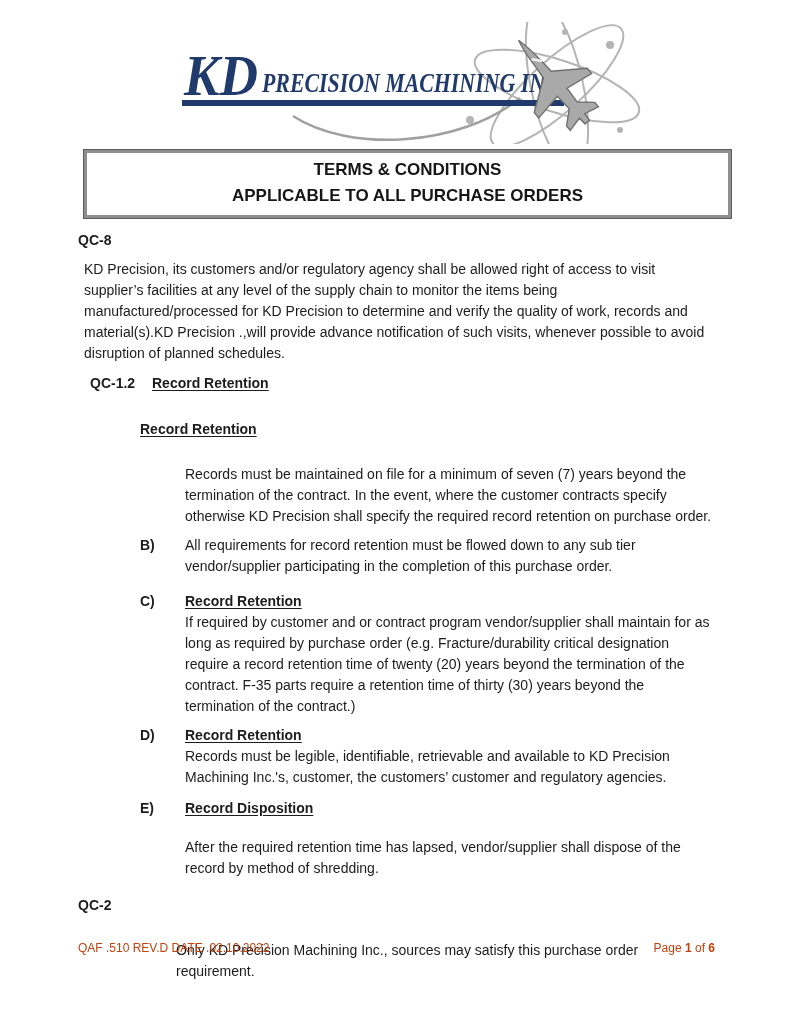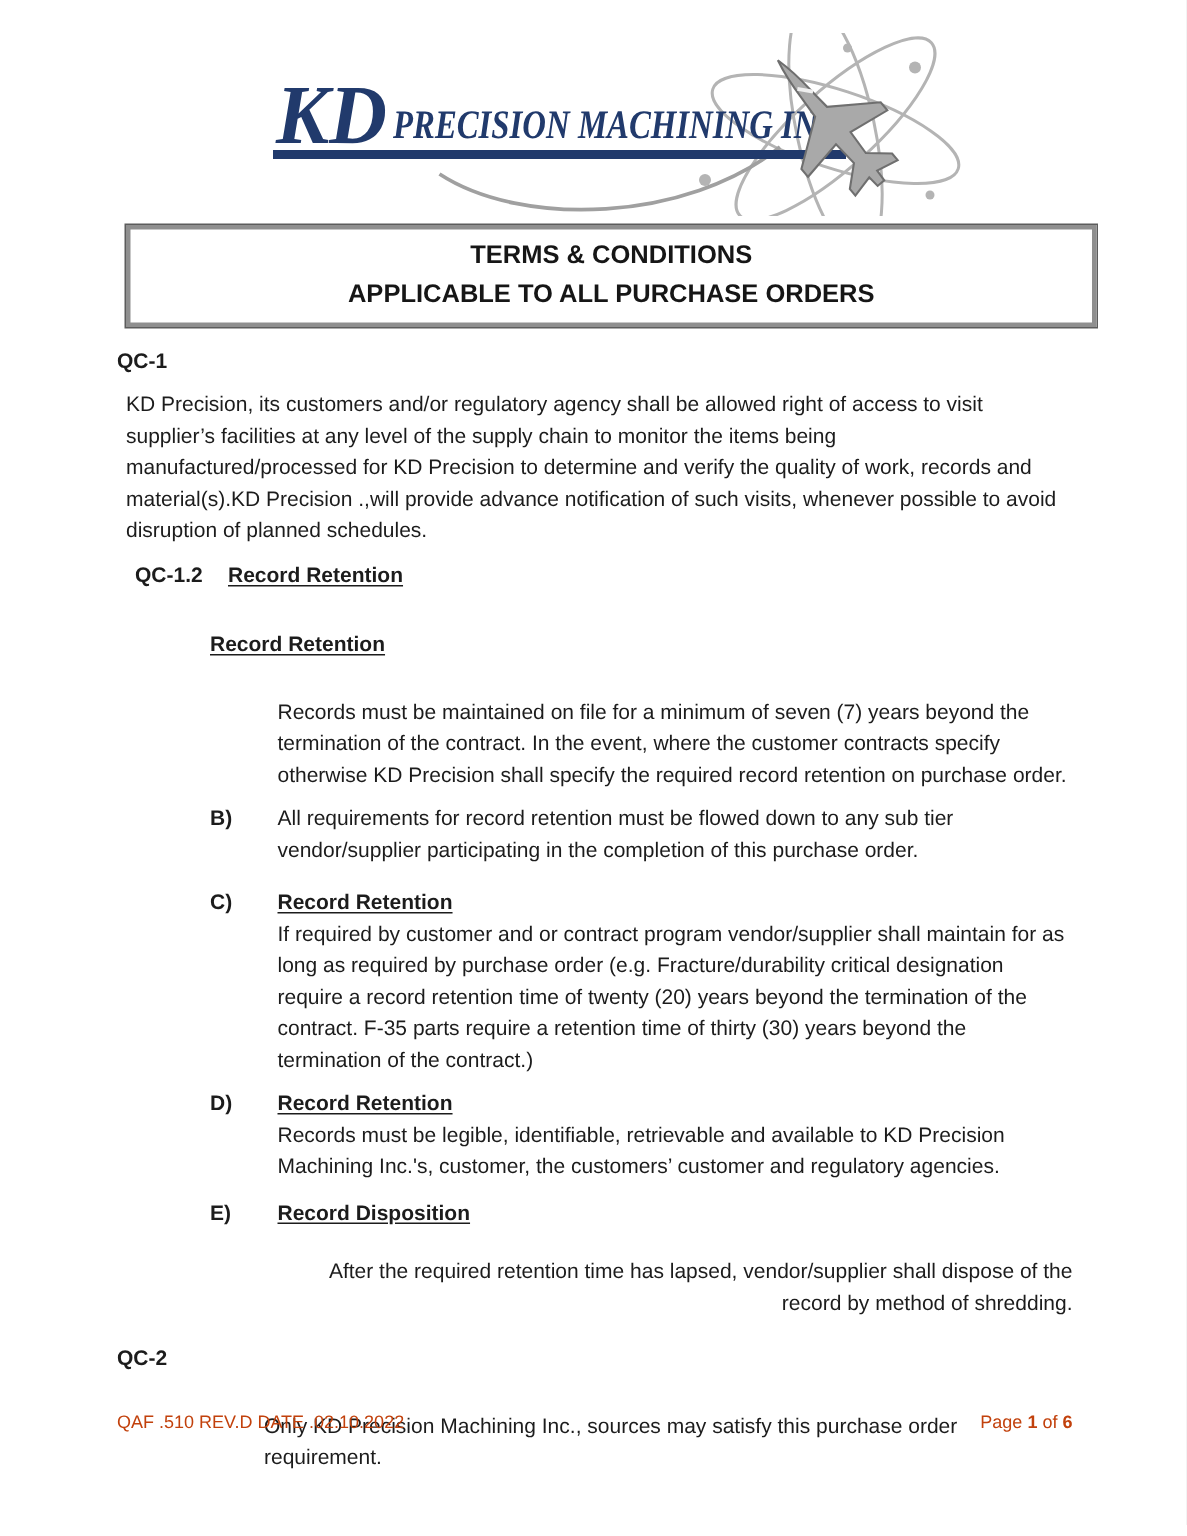--- a/index.html
+++ b/index.html
@@ -21,21 +21,21 @@
   .row{display:flex;}
   .lbl{width:62px;flex:none;font-weight:bold;}
   .hd{font-weight:bold;text-decoration:underline;text-underline-offset:2px;}
   p{margin:0;}
   .qc1-para{left:6px;width:630px;}
   .sub-head{left:62px;}
   .sub-para{left:107px;width:528px;margin-top:24px;}
   .li{display:flex;left:62px;width:575px;}
   .llbl{width:45px;flex:none;font-weight:bold;}
   .ltxt{width:530px;}
-  .e-para{left:107px;width:530px;text-align:right;}
+  .e-para{left:107px;width:530px;}
   .qc2-row{width:637px;}
   .qc2-row .txt{flex:1;margin-top:45px;}
   .footer{
     position:absolute;top:941px;left:78px;width:637px;display:flex;
     justify-content:space-between;font-size:12px;line-height:15px;color:#c2410c;
   }
   .b{font-weight:bold;}
   .pagecount span{display:inline;}
 </style>
 </head>
@@ -72,21 +72,21 @@
   </div>
 
   <div class="title-box">
     <div>TERMS &amp; CONDITIONS</div>
     <div>APPLICABLE TO ALL PURCHASE ORDERS</div>
   </div>
 
   <div class="content">
 
     <div class="row abs" style="top:230px;">
-      <span class="lbl">QC-1</span>
+      <span class="lbl">QC-8</span>
     </div>
     <p class="abs qc1-para" style="top:259px;">KD Precision, its customers and/or regulatory agency shall be allowed right of access to visit supplier’s facilities at any level of the supply chain  to monitor the items being manufactured/processed for KD Precision to determine and verify the quality of work, records and material(s).KD Precision .,will provide advance notification of such visits, whenever possible to avoid disruption of planned schedules.</p>
 
     <div class="row abs" style="top:373px;margin-left:12px;">
       <span class="lbl">QC-1.2</span>
       <span class="hd">Record Retention</span>
     </div>
 
     <div class="abs sub-head hd" style="top:419px;">Record Retention</div>
     <p class="abs sub-para" style="top:440px;">Records must be maintained on file for a minimum of seven (7) years beyond the termination of the contract. In the event, where the customer contracts specify otherwise KD Precision shall specify the required record retention on purchase order.</p>

